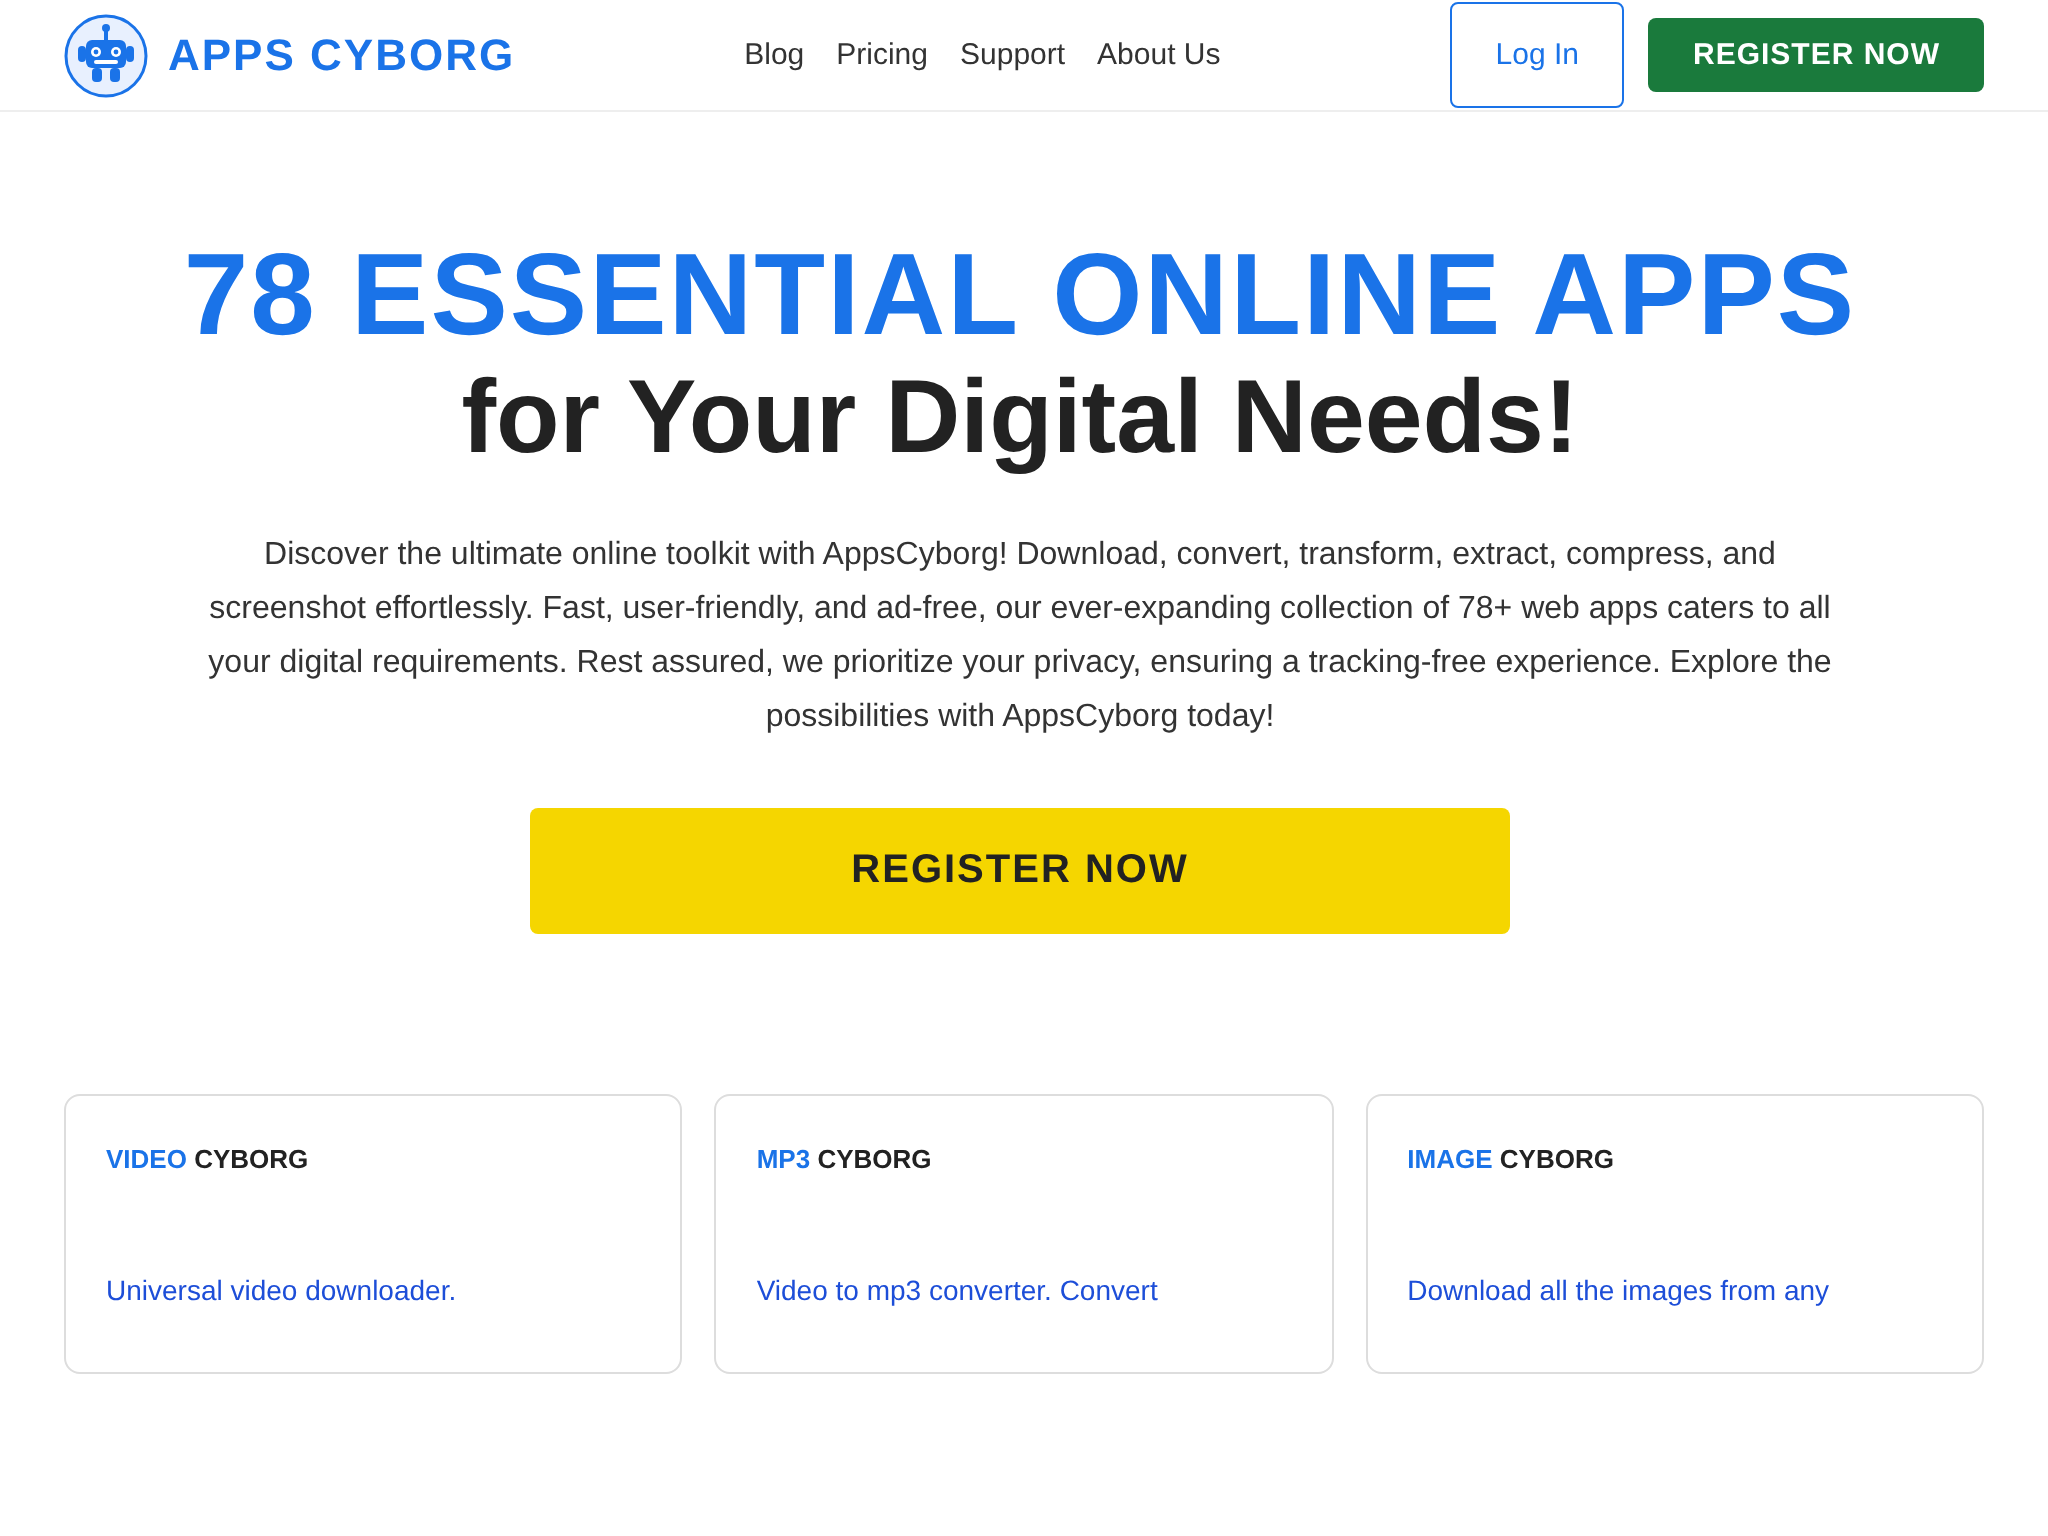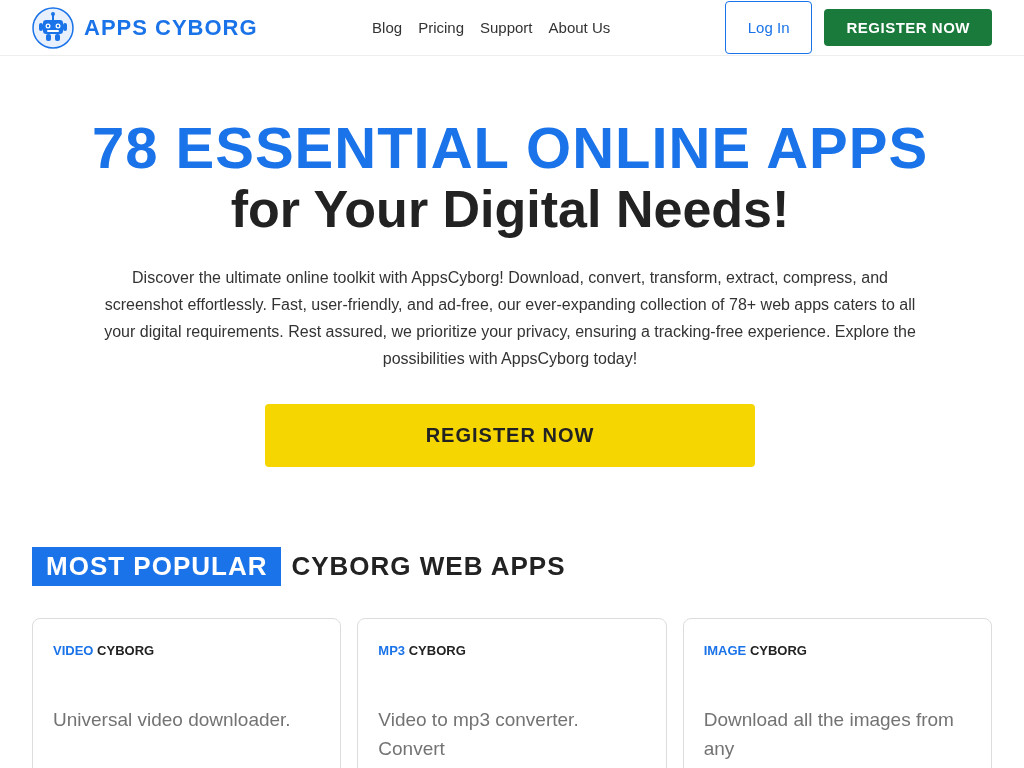--- a/index.html
+++ b/index.html
@@ -152,22 +152,22 @@
       margin-bottom: 20px;
     }
     .card-category .cat-colored {
       color: inherit;
       font-weight: 900;
     }
     .card-category.video .cat-colored { color: #1a73e8; }
     .card-category.mp3 .cat-colored { color: #1a73e8; }
     .card-category.image .cat-colored { color: #1a73e8; }
     .card-desc {
-      font-size: 19px;
-      color: #737373;
+      font-size: 14px;
+      color: #1d4ed8;
       line-height: 1.5;
       margin-top: 48px;
     }
   </style>
 </head>
 <body>
 
 <header>
   <a class="logo" href="#">
 
@@ -209,24 +209,20 @@
 </header>
 
 <section class="hero">
   <h1>78 ESSENTIAL ONLINE APPS</h1>
   <h2>for Your Digital Needs!</h2>
   <p>Discover the ultimate online toolkit with AppsCyborg! Download, convert, transform, extract, compress, and screenshot effortlessly. Fast, user-friendly, and ad-free, our ever-expanding collection of 78+ web apps caters to all your digital requirements. Rest assured, we prioritize your privacy, ensuring a tracking-free experience. Explore the possibilities with AppsCyborg today!</p>
   <button class="btn-register-hero">REGISTER NOW</button>
 </section>
 
 <section class="popular-section">
-  <div class="section-title">
-    <span class="section-title-highlight">MOST POPULAR</span>
-    <span class="section-title-rest">CYBORG WEB APPS</span>
-  </div>
 
   <div class="cards-row">
 
     <div class="card">
       <div class="card-category video">
         <span class="cat-colored">VIDEO</span>
         <span> CYBORG</span>
       </div>
       <div class="card-desc">Universal video downloader.</div>
     </div>

